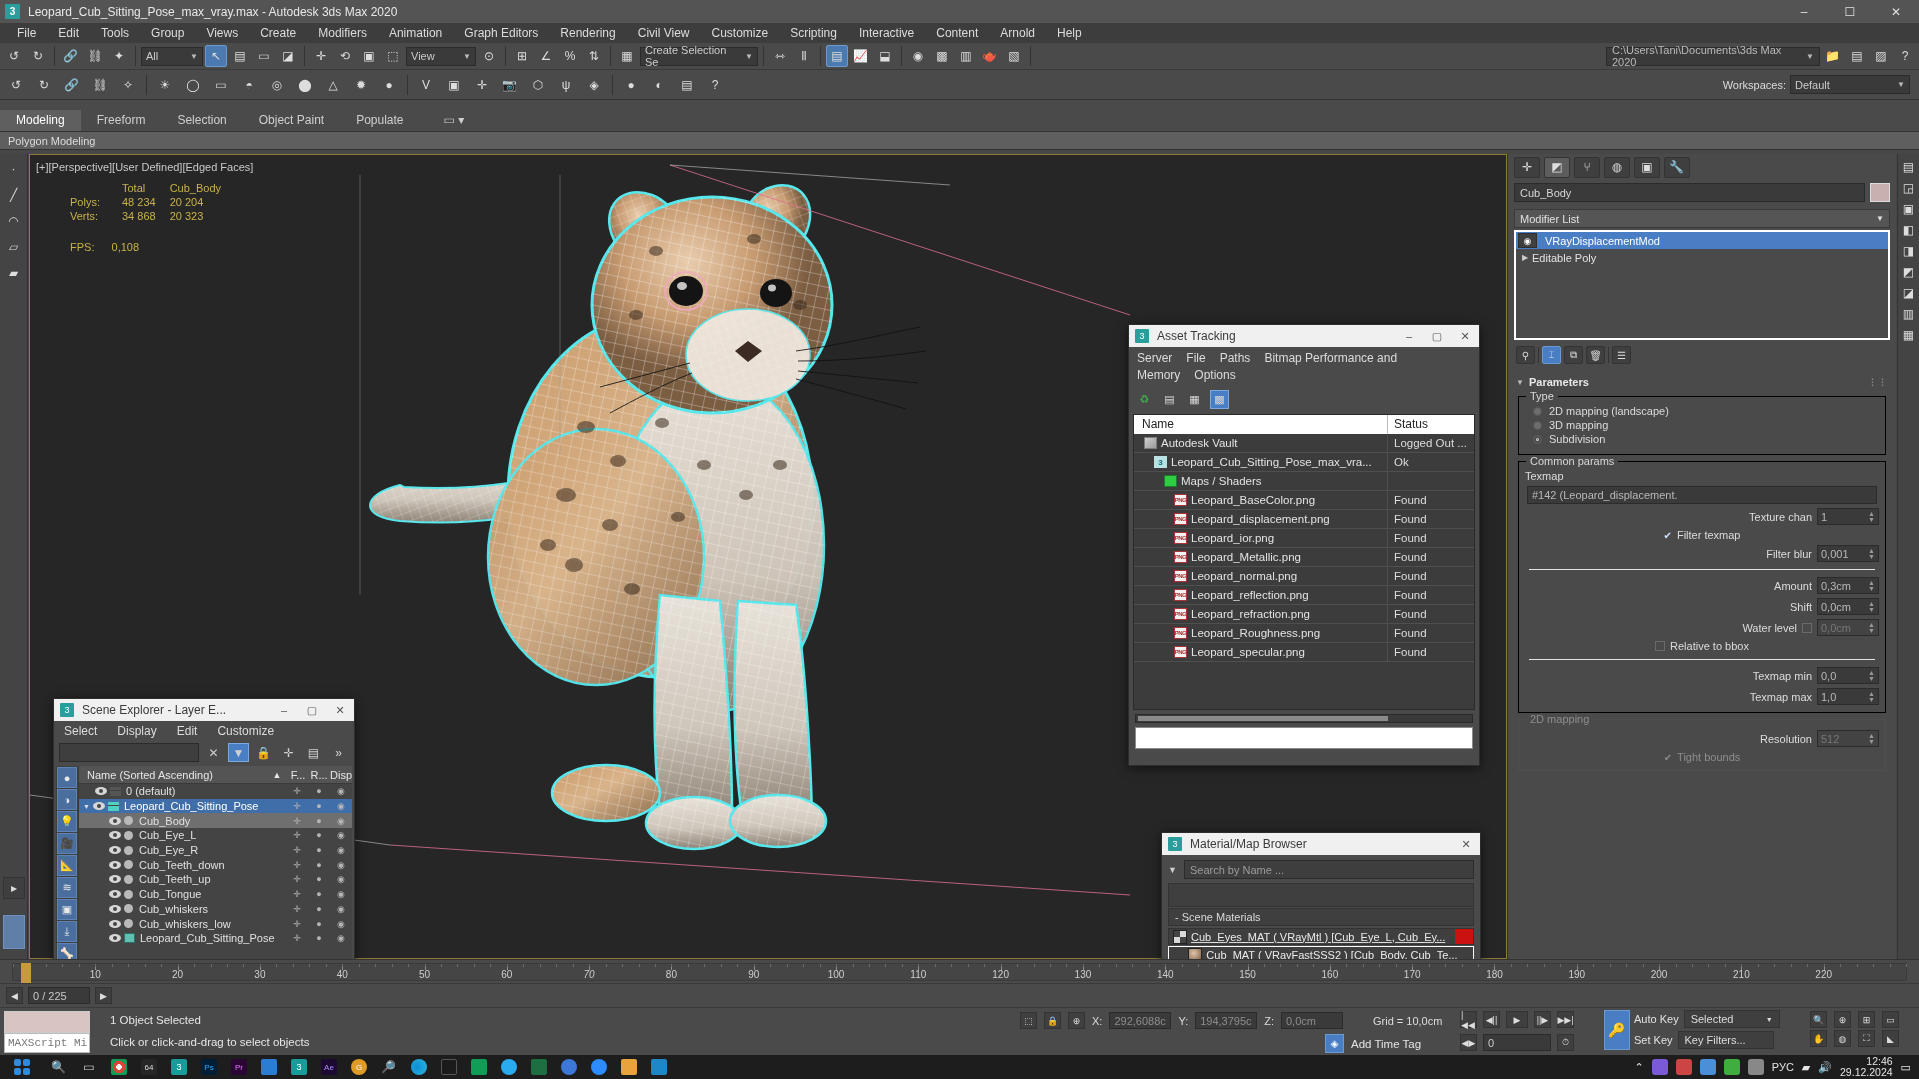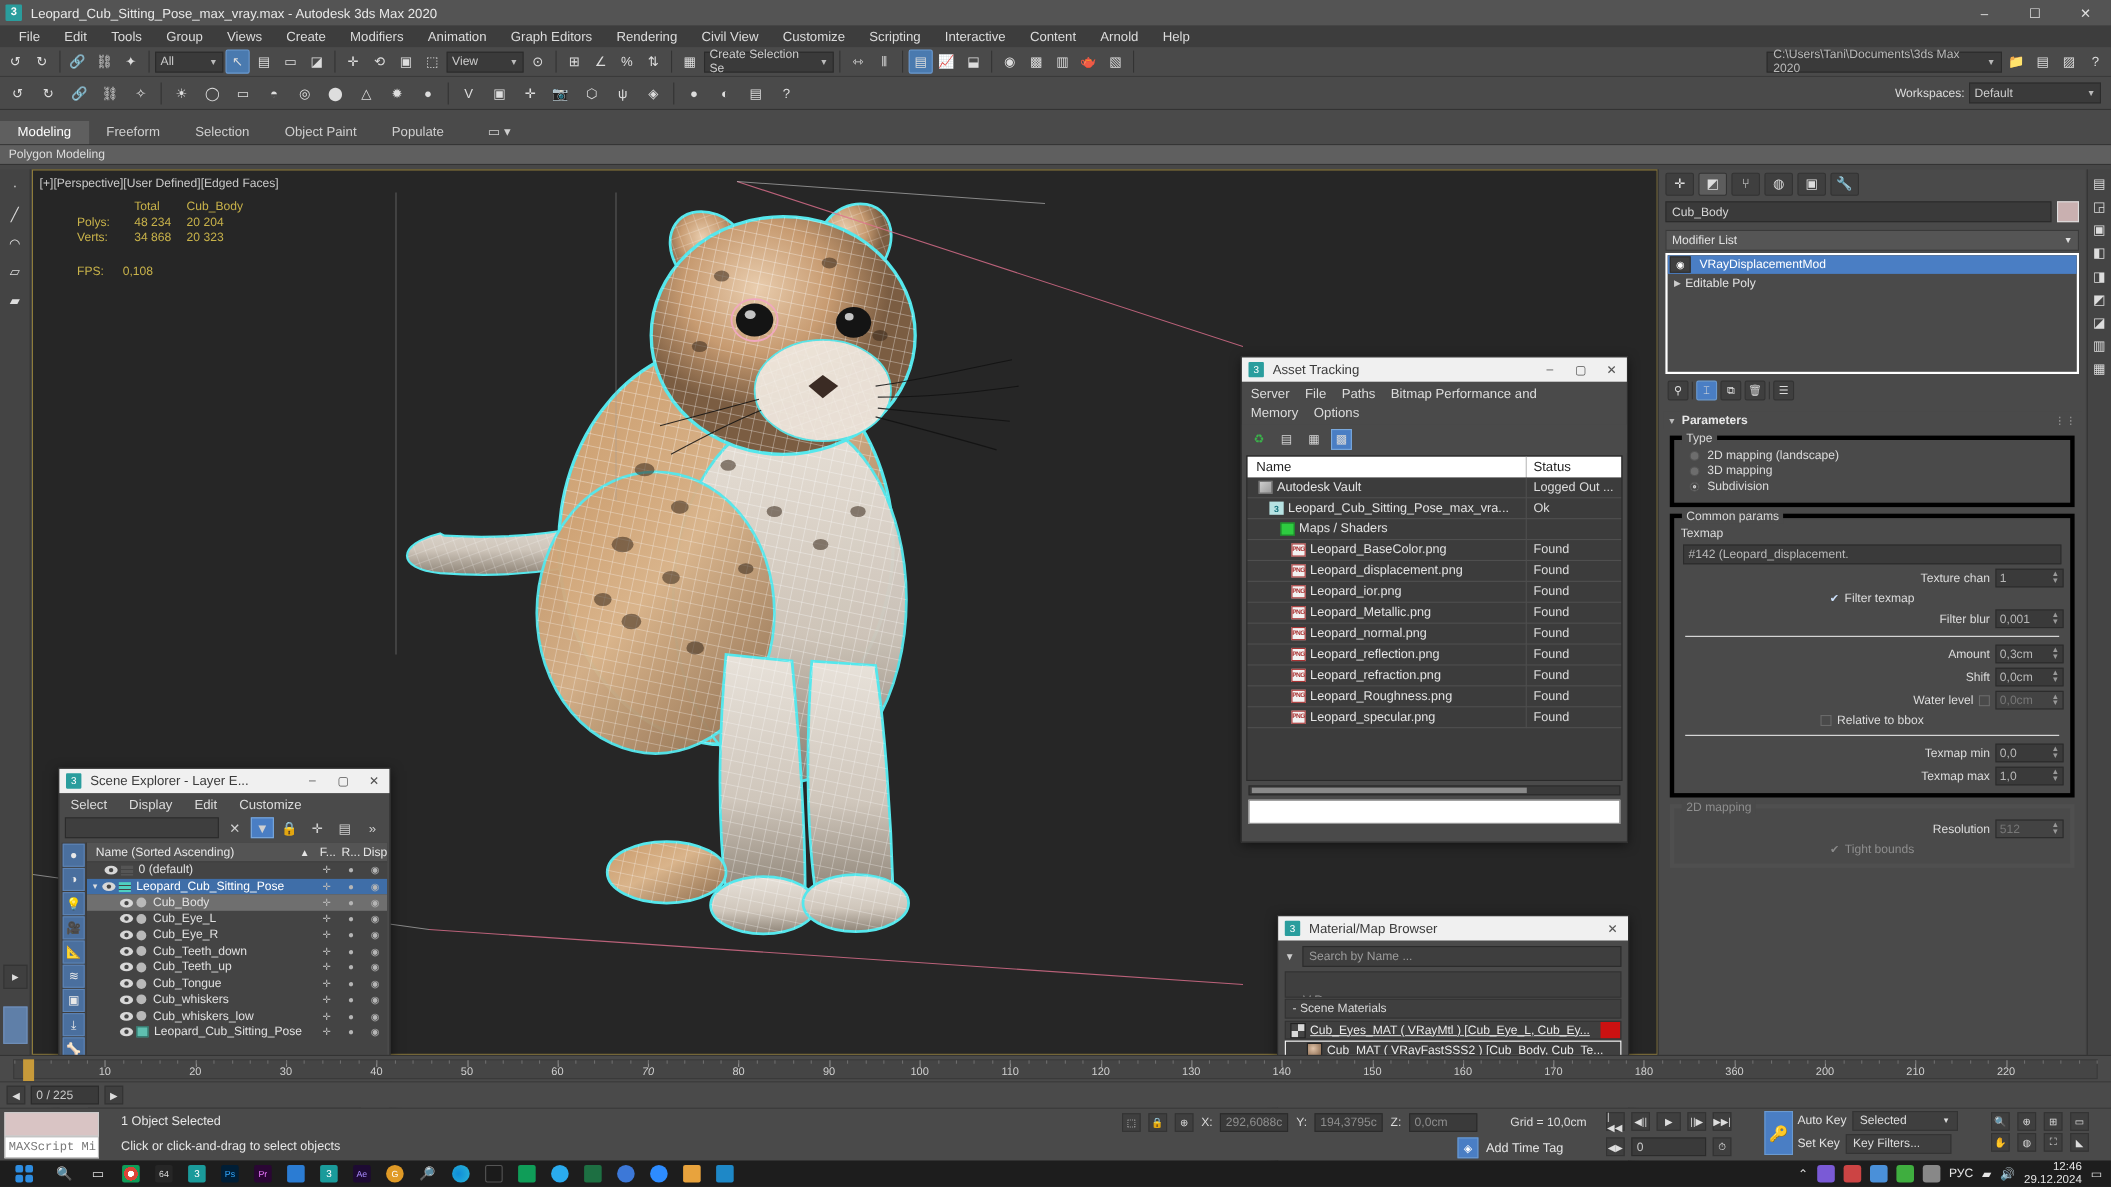--- a/index.html
+++ b/index.html
@@ -91,21 +91,21 @@
   .stack-item.sel{ background:#4a7ec4;color:#fff;}
   .stack-eye{ width:19px;height:15px;display:flex;align-items:center;justify-content:center;background:#3f3f3f;border:1px solid #2f2f2f;margin-right:8px;font-size:9px;}
   .stack-tri{ width:14px;text-align:center;font-size:8px;color:#ccc; }
   .cp-stackbtns{ display:flex;align-items:center;gap:3px;padding:4px 8px; }
   .sbtn{ width:19px;height:18px;display:flex;align-items:center;justify-content:center;background:#3f3f3f;border:1px solid #333;font-size:10px;color:#ddd;border-radius:2px;}
   .sbtn.on{ background:#4a7ec4;border-color:#6b9ad0;}
   .rollup { margin:6px 4px 0 4px; }
   .rollup-hdr{ display:flex;align-items:center;background:#4a4a4a;font-weight:bold;font-size:11px;color:#e8e8e8;padding:2px 4px;}
   .rollup-hdr .tri{ font-size:8px;margin-right:5px;color:#bbb;}
   .rollup-hdr .grip{ margin-left:auto;color:#888;font-size:9px;letter-spacing:1px;}
-  .grp { border:4px solid #000000;margin:6px 6px 0 6px;padding:6px 6px 7px 6px;position:relative; }
+  .grp { border:1px solid #000000;margin:6px 6px 0 6px;padding:6px 6px 7px 6px;position:relative; }
   .grp > .gtitle{ position:absolute;top:-7px;left:7px;background:#4a4a4a;padding:0 4px;font-size:11px;color:#d8d8d8;}
   .radio-row{ display:flex;align-items:center;margin:2px 0 2px 8px;font-size:11px;color:#dcdcdc;}
   .radio{ width:9px;height:9px;border-radius:50%;background:#6d6d6d;border:1px solid #555;margin-right:7px;}
   .radio.on{ background:#6d6d6d; box-shadow: inset 0 0 0 2px #4a4a4a, inset 0 0 0 3px #d0d0d0;}
   .lbl{ font-size:11px;color:#dcdcdc;}
   .lbl.dim{ color:#8e8e8e;}
   .fieldrow{ display:flex;align-items:center;justify-content:flex-end;gap:5px;margin-top:4px;}
   .fieldrow .flab{ font-size:11px;color:#dcdcdc;text-align:right;}
   .spin{ width:62px;height:17px;background:#3a3a3a;border:1px solid #2b2b2b;display:flex;align-items:center;padding:0 3px;font-size:11px;color:#b8b8b8;}
   .spin .sp{ margin-left:auto;font-size:7px;color:#999;line-height:6px;text-align:center;}
@@ -1052,21 +1052,21 @@
           <div class="tl-lab" style="left: 60.8696%;">140</div>
           <div class="tl-t" style="left: 65.2174%;"></div>
           <div class="tl-lab" style="left: 65.2174%;">150</div>
           <div class="tl-t" style="left: 69.5652%;"></div>
           <div class="tl-lab" style="left: 69.5652%;">160</div>
           <div class="tl-t" style="left: 73.913%;"></div>
           <div class="tl-lab" style="left: 73.913%;">170</div>
           <div class="tl-t" style="left: 78.2609%;"></div>
           <div class="tl-lab" style="left: 78.2609%;">180</div>
           <div class="tl-t" style="left: 82.6087%;"></div>
-          <div class="tl-lab" style="left: 82.6087%;">360</div>
+          <div class="tl-lab" style="left: 82.6087%;">190</div>
           <div class="tl-t" style="left: 86.9565%;"></div>
           <div class="tl-lab" style="left: 86.9565%;">200</div>
           <div class="tl-t" style="left: 91.3043%;"></div>
           <div class="tl-lab" style="left: 91.3043%;">210</div>
           <div class="tl-t" style="left: 95.6522%;"></div>
           <div class="tl-lab" style="left: 95.6522%;">220</div>
           <div class="tl-t" style="left: 0%; height: 3px; background: rgb(109, 109, 109);"></div>
           <div class="tl-t" style="left: 0.869565%; height: 3px; background: rgb(109, 109, 109);"></div>
           <div class="tl-t" style="left: 1.73913%; height: 3px; background: rgb(109, 109, 109);"></div>
           <div class="tl-t" style="left: 2.6087%; height: 3px; background: rgb(109, 109, 109);"></div>

